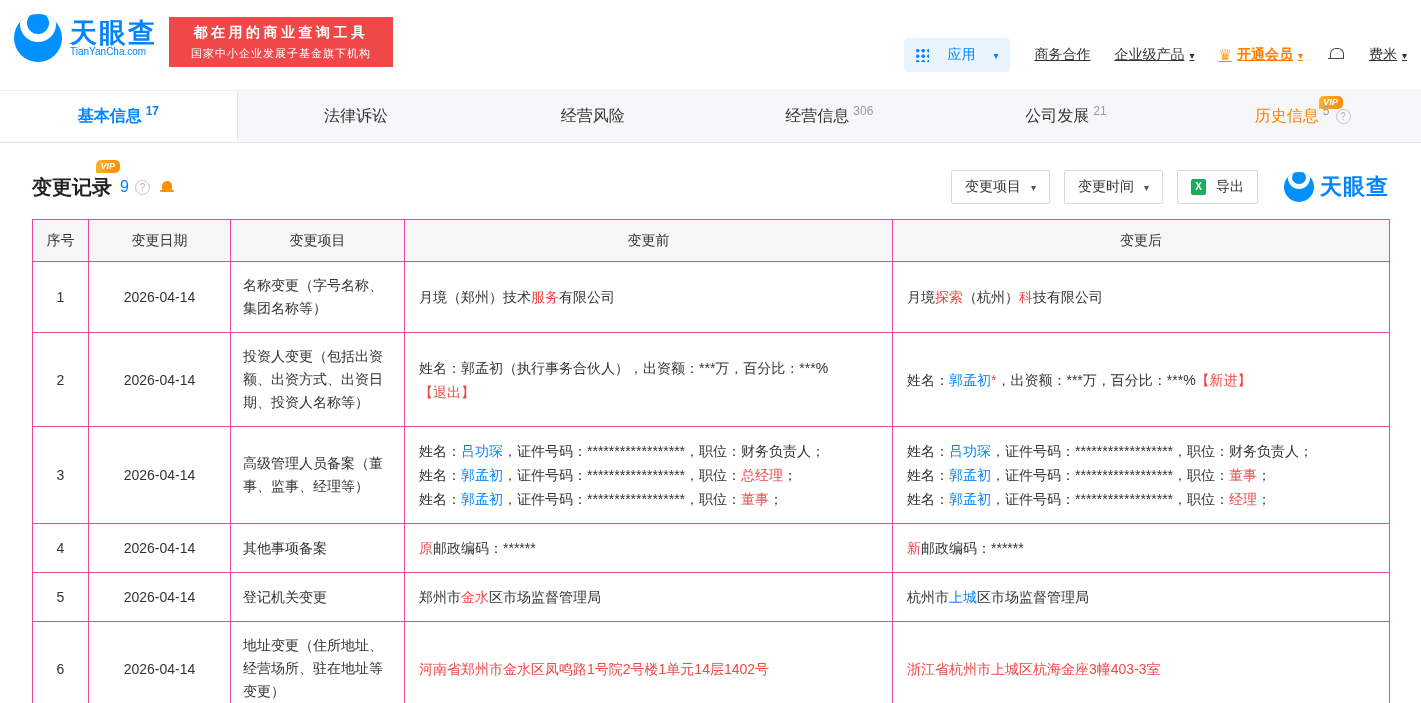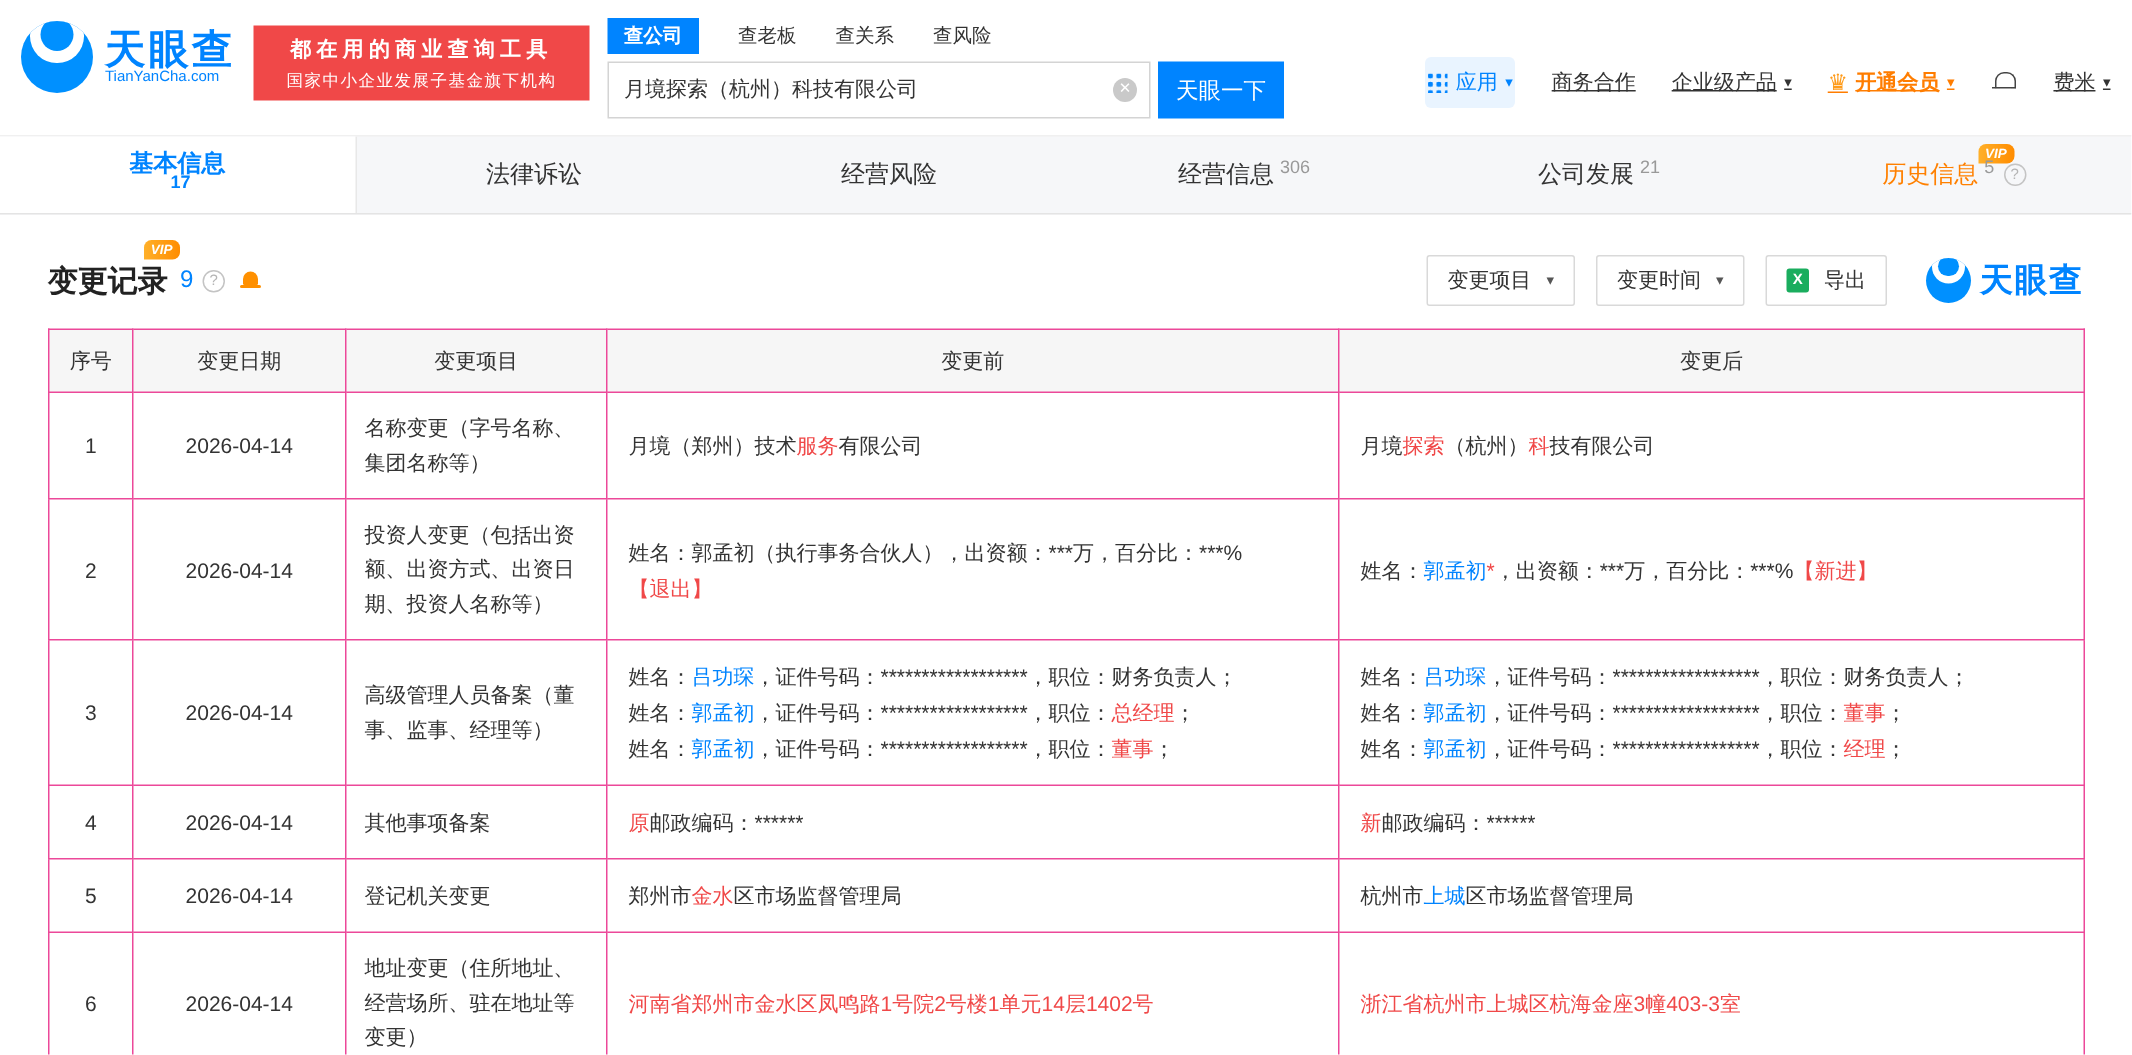--- a/index.html
+++ b/index.html
@@ -23,34 +23,34 @@
   .search-tabs { display:flex; align-items:center; gap:26px; height:24px; }
   .search-tab { font-size:13px; color:#333; cursor:pointer; padding:3px 0; }
   .search-tab.active { background:#0084ff; color:#fff; padding:3px 11px; font-weight:700; }
   .search-row { display:flex; margin-top:5px; }
   .search-box { position:relative; width:362px; }
   .search-input { width:100%; height:38px; border:1px solid #d4d4d4; border-radius:0; padding:0 32px 0 10px; font-size:14px; color:#333; outline:none; font-family:inherit; }
   .clear-icon { position:absolute; right:9px; top:11px; width:16px; height:16px; border-radius:50%; background:#c9c9c9; color:#fff; font-size:10px; line-height:16px; text-align:center; cursor:pointer; }
   .search-btn { width:84px; height:38px; margin-left:5px; background:#0084ff; color:#fff; border:none; font-size:15px; cursor:pointer; font-family:inherit; }
 
   .topnav { margin-left:auto; display:flex; align-items:center; gap:24px; margin-top:26px; font-size:14px; white-space:nowrap; }
-  .app-chip { display:flex; align-items:center; gap:5px; background:#e9f4ff; color:#0084ff; padding:8px 2px; border-radius:4px; cursor:pointer; }
+  .app-chip { display:flex; align-items:center; gap:18px; background:#e9f4ff; color:#0084ff; padding:8px 12px; border-radius:4px; cursor:pointer; }
   .grid-icon { width:13px; height:13px; background-image:radial-gradient(circle,#0084ff 1.7px,transparent 1.9px); background-size:5.6px 5.6px; background-position:-1.2px -1.2px; }
   .caret { font-size:10px; color:inherit; }
   .nav-item { display:flex; align-items:center; gap:5px; color:#333; cursor:pointer;text-decoration:underline; }
   .nav-vip { color:#ff7d00; font-weight:700; }
   .crown-icon { font-size:15px; color:#ff9b1a; }
   .bell { position:relative; width:18px; height:17px; cursor:pointer; }
   .bell::before { content:''; position:absolute; left:3px; top:1px; width:12px; height:10px; border:1.7px solid #444; border-bottom:none; border-radius:6px 6px 0 0; }
   .bell::after { content:''; position:absolute; left:1px; top:11px; width:16px; height:1.7px; background:#444; }
 
   
   .main-tabs { display:flex; height:53px; background:#f6f7f9; border-top:1px solid #f0f0f0; border-bottom:1px solid #e4e4e4; }
   .main-tab { flex:1; display:flex; align-items:center; justify-content:center; font-size:16px; color:#333; position:relative; cursor:pointer; }
-  .main-tab.active { background:#fff; color:#0084ff; font-weight:700; border-right:1px solid #e8e8e8;flex-direction:column; }
+  .main-tab.active { background:#fff; color:#0084ff; font-weight:700; border-right:1px solid #e8e8e8; }
   .tab-count { font-size:12px; color:#999; margin-left:4px; position:relative; top:-6px; font-weight:400; }
   .main-tab.active .tab-count { color:#0084ff; font-weight:700; }
   .main-tab.orange { color:#ff8000; }
   .vip-tag { background:linear-gradient(90deg,#ffb029,#ff8c00); color:#fff; font-size:9px; font-weight:700; font-style:italic; padding:1px 5px 1px 4px; border-radius:5px 5px 5px 0; line-height:11px; }
   .tab-vip { position:absolute; top:5px; left:57%; }
   .q-circle { width:15px; height:15px; border:1px solid #c4c4c4; border-radius:50%; color:#b5b5b5; font-size:10px; line-height:13px; text-align:center; margin-left:6px; cursor:pointer; font-style:normal; }
 
   
   .section-head { display:flex; align-items:center; margin:24px 32px 12px; height:40px; }
   .sec-title-wrap { position:relative; display:flex; align-items:center; }
@@ -89,35 +89,20 @@
     <div class="logo-text">
       <div class="logo-name">天眼查</div>
       <div class="logo-domain">TianYanCha.com</div>
     </div>
   </div>
   <div class="slogan">
     <div class="slogan-l1">都在用的商业查询工具</div>
     <div class="slogan-l2">国家中小企业发展子基金旗下机构</div>
   </div>
 
-  <div class="search-wrap">
-    <div class="search-tabs">
-      <span class="search-tab active">查公司</span>
-      <span class="search-tab">查老板</span>
-      <span class="search-tab">查关系</span>
-      <span class="search-tab">查风险</span>
-    </div>
-    <div class="search-row">
-      <div class="search-box">
-        <input class="search-input" type="text" value="月境探索（杭州）科技有限公司" style="">
-        <span class="clear-icon">✕</span>
-      </div>
-      <button class="search-btn">天眼一下</button>
-    </div>
-  </div>
 
   <div class="topnav">
     <div class="app-chip">
       <span class="grid-icon"></span>
       <span>应用</span>
       <span class="caret">▾</span>
     </div>
     <div class="nav-item">
       <span>商务合作</span>
     </div>

